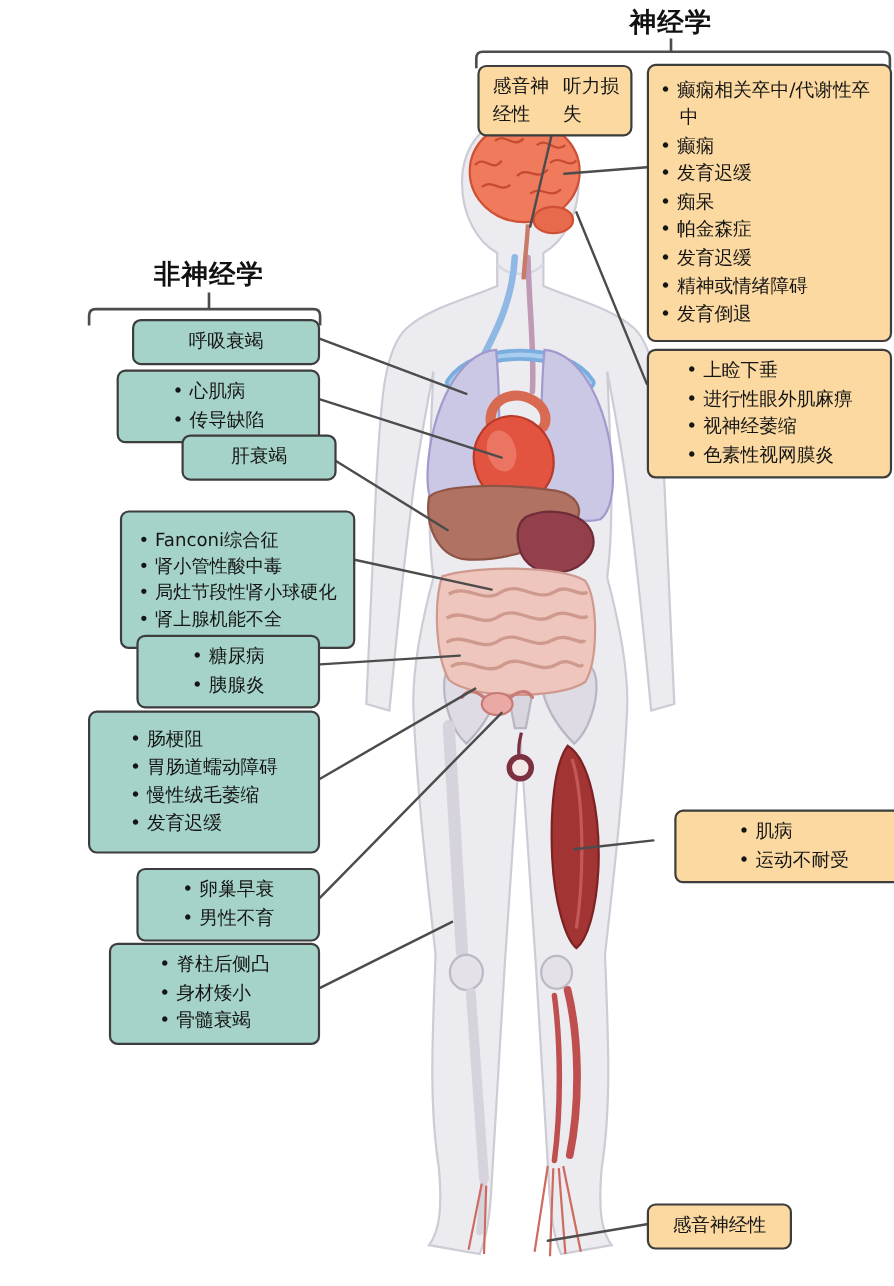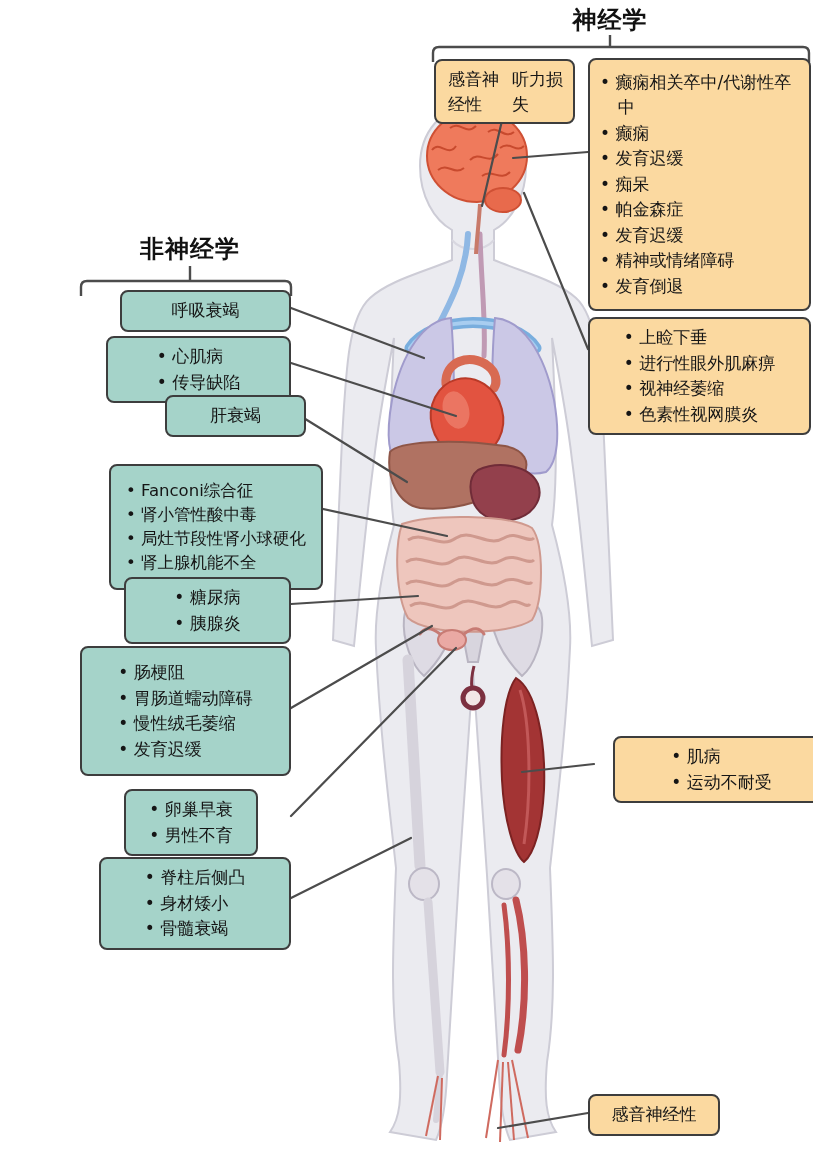--- a/index.html
+++ b/index.html
@@ -265,21 +265,21 @@
 
   <div class="box teal" style="left:80px; top:646px; width:211px; min-height:130px;justify-content:center;">
     <ul>
       <li>肠梗阻</li>
       <li>胃肠道蠕动障碍</li>
       <li>慢性绒毛萎缩</li>
       <li>发育迟缓</li>
     </ul>
   </div>
 
-  <div class="box teal" style="left:124px; top:789px; width:134px; min-height:57px;">
+  <div class="box teal" style="left:124px; top:789px; width:167px; min-height:57px;">
     <ul>
       <li>卵巢早衰</li>
       <li>男性不育</li>
     </ul>
   </div>
 
   <div class="box teal" style="left:99px; top:857px; width:192px; min-height:84px;">
     <ul>
       <li>脊柱后侧凸</li>
       <li>身材矮小</li>

